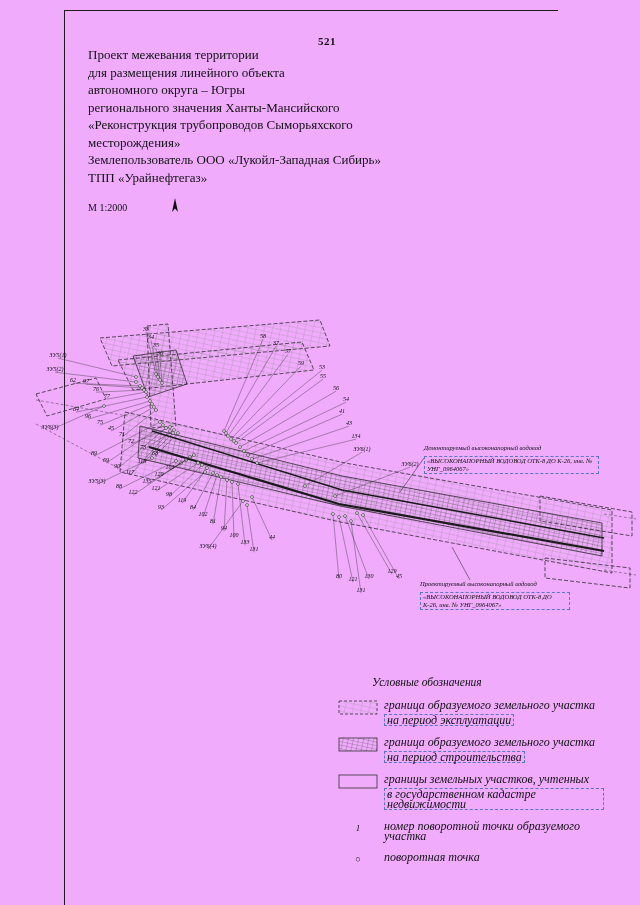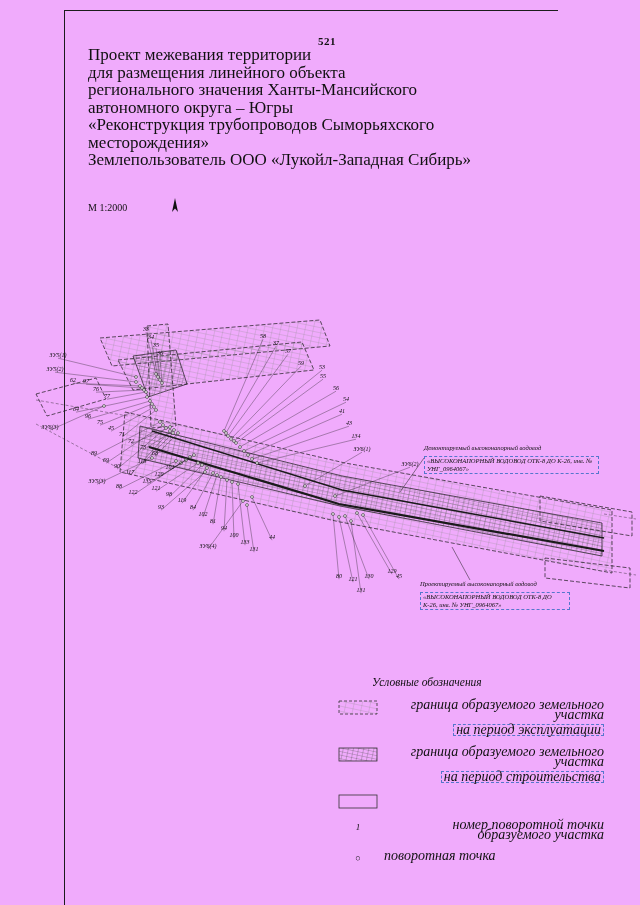--- a/index.html
+++ b/index.html
@@ -1,36 +1,36 @@
 <!DOCTYPE html>
 <html><head>
 <meta charset="utf-8">
 <style>
   html,body{margin:0;padding:0;background:#e8e8e8;}
   .sheet{position:relative;width:640px;height:905px;background:#f0abfc;overflow:hidden;
          font-family:"Liberation Serif",serif;color:#111;}
   .border-top{position:absolute;left:64px;top:10px;width:494px;border-top:1.5px solid #1c1c1c;}
   .border-left{position:absolute;left:64px;top:10px;height:895px;border-left:1.5px solid #1c1c1c;}
   .page-number{position:absolute;left:318px;top:35px;font-size:11px;font-weight:bold;letter-spacing:.5px;}
-  .title{position:absolute;left:88px;top:46px;width:430px;font-size:17px;line-height:17.5px;}
+  .title{position:absolute;left:88px;top:46px;width:430px;font-size:13px;line-height:17.5px;}
   .title div{white-space:nowrap;}
   .scale-label{position:absolute;left:88px;top:202px;font-size:10px;}
   .north{position:absolute;left:170px;top:197px;}
   .map{position:absolute;left:0;top:300px;width:640px;height:330px;}
   #plan-svg{position:absolute;left:0;top:0;}
   #plan-svg text{font:italic 6px "Liberation Serif",serif;fill:#101010;}
   .ann{position:absolute;font:italic 6.5px/8px "Liberation Serif",serif;color:#101010;}
   .ann1{left:424px;top:144px;width:175px;}
   .ann2{left:420px;top:280px;width:150px;}
   .hl{display:inline-block;border:1px dashed #5577cc;padding:0 2px;margin-top:4px;}
   .legend{position:absolute;left:336px;top:676px;width:268px;font-style:italic;}
   .legend-title{font-size:11.5px;margin:0 0 12px 36px;font-style:italic;}
   .lrow{display:flex;align-items:flex-start;margin-bottom:11px;}
   .lsym{flex:0 0 44px;width:44px;text-align:center;font-size:9px;line-height:14px;}
-  .ltext{font-size:14px;line-height:10px;padding-left:4px;text-align:right;}
+  .ltext{font-size:12px;line-height:10px;padding-left:4px;}
   .swatch{display:block;margin:0 auto;}
 </style>
 </head>
 <body>
 
 <svg width="0" height="0" style="position:absolute" aria-hidden="true">
   <defs>
     <pattern id="gridA" width="8" height="5" patternUnits="userSpaceOnUse" patternTransform="rotate(12)">
       <path d="M0 0H8M0 0V5" stroke="#8a8a8a" stroke-width="0.5" fill="none"></path>
     </pattern>
@@ -43,25 +43,26 @@
 <div class="sheet">
 
   <div class="border-top"></div>
   <div class="border-left"></div>
 
   <div class="page-number">521</div>
 
   <div class="title">
     <div>Проект межевания территории</div>
     <div>для размещения линейного объекта</div>
+    <div>автономного округа – Югры</div>
     <div>регионального значения Ханты-Мансийского</div>
-    <div>автономного округа – Югры</div>
     <div>«Реконструкция трубопроводов Сыморьяхского</div>
     <div>месторождения»</div>
     <div>Землепользователь ООО «Лукойл-Западная Сибирь»</div>
+    <div>ТПП «Урайнефтегаз»</div>
   </div>
 
   <div class="scale-label">М 1:2000</div>
   <span class="north">
     <svg width="10" height="18" viewBox="0 0 10 18">
       <path d="M5 1 L8 15 L5 11.5 L2 15 Z" fill="#111"></path>
     </svg>
   </span>
 
   <div class="map">
@@ -308,20 +309,24 @@
         <span class="hl">на период строительства</span>
       </span>
     </div>
 
     <div class="lrow">
       <span class="lsym">
         <svg class="swatch" width="40" height="15">
             <rect x="1" y="1" width="38" height="13" fill="none" stroke="#333" stroke-width="0.8"></rect>
           </svg>
       </span>
+      <span class="ltext">
+        <span>границы земельных участков, учтенных</span><br>
+        <span class="hl">в государственном кадастре недвижимости</span>
+      </span>
     </div>
 
     <div class="lrow">
       <span class="lsym">1</span>
       <span class="ltext">номер поворотной точки образуемого участка</span>
     </div>
 
     <div class="lrow">
       <span class="lsym">○</span>
       <span class="ltext">поворотная точка</span>

